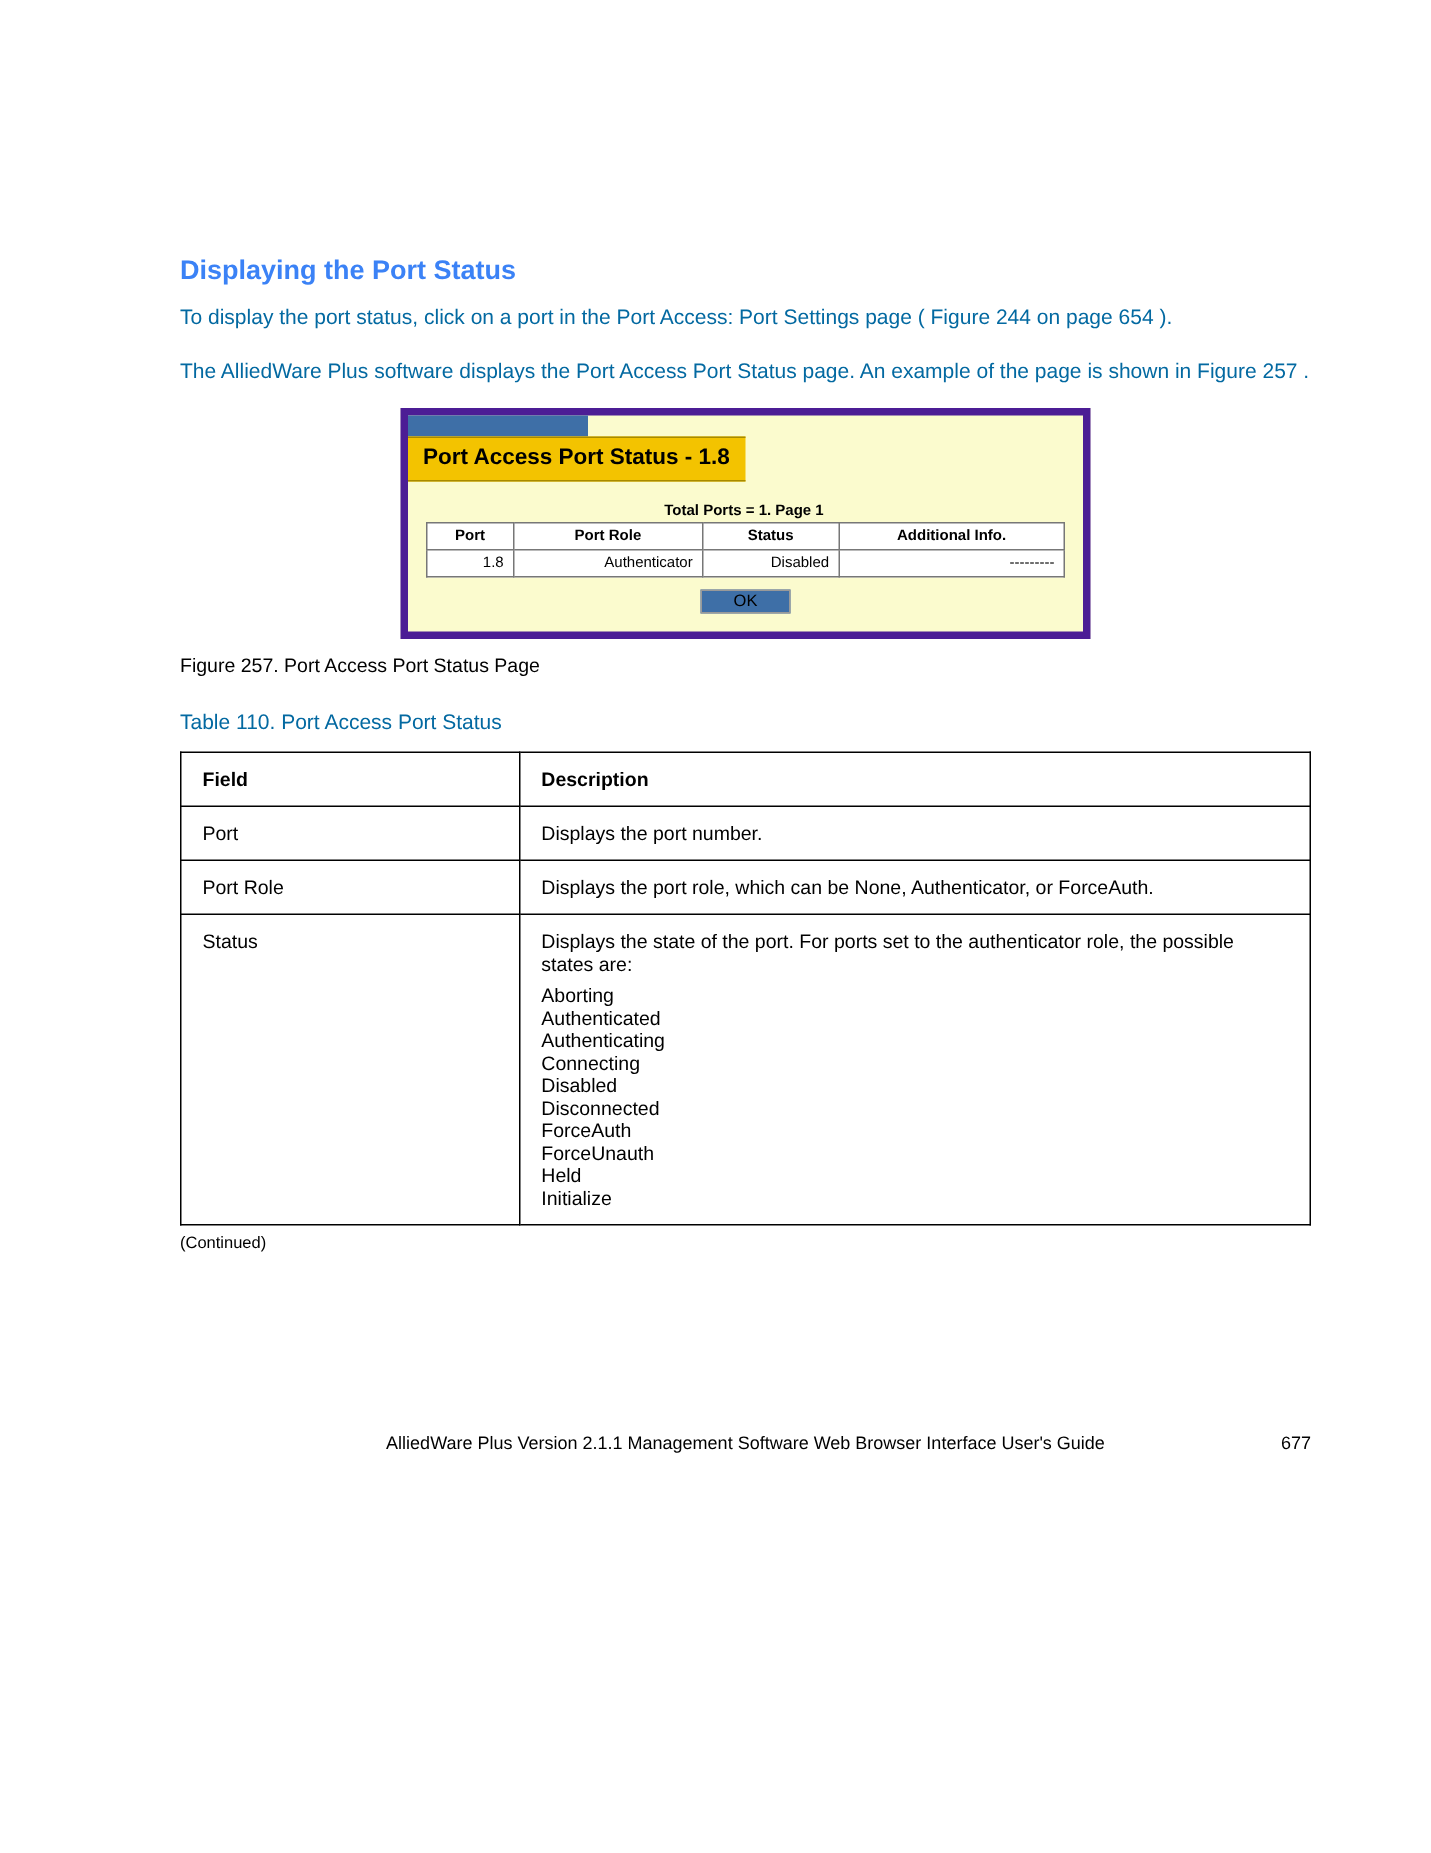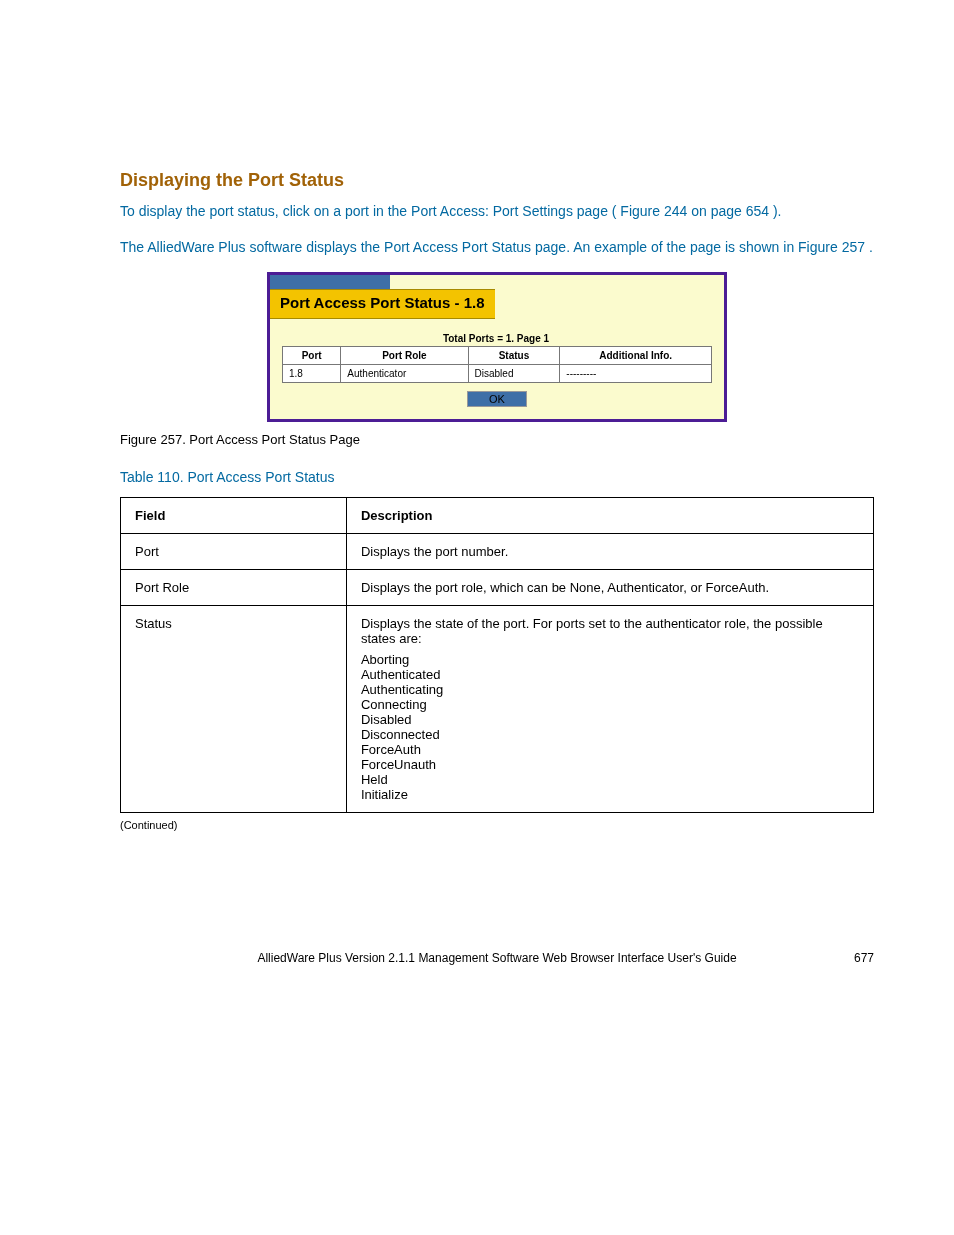--- a/index.html
+++ b/index.html
@@ -10,37 +10,37 @@
     color: #000;
     width: 954px;
   }
   .page {
     padding: 70px 80px 60px 120px;
     position: relative;
   }
   .section-heading {
     font-size: 18px;
     font-weight: bold;
-    color: #a16207;
+    color: #3b82f6;
     margin: 100px 0 10px 0;
   }
   .body-text {
     font-size: 14px;
     line-height: 1.55;
     margin: 0 0 14px 0;
     color: #0369a1;
   }
   .figure-wrap {
     display: flex;
     justify-content: center;
     margin: 10px 0 10px 0;
   }
   .dialog {
     width: 460px;
-    border: 3px solid #4c1d95;
+    border: 5px solid #4c1d95;
     background: #fbfbce;
   }
   .dialog-tab {
     width: 120px;
     height: 14px;
     background: #3e6fa7;
   }
   .dialog-title-bar {
     background: #f3c300;
     border-top: 1px solid #a78a00;
@@ -66,21 +66,21 @@
   }
   table.inner {
     width: 100%;
     border-collapse: collapse;
     background: #fff;
     font-size: 10px;
   }
   table.inner th, table.inner td {
     border: 1px solid #777;
     padding: 3px 6px;
-    text-align: left;
+    text-align: right;
   }
   table.inner th {
     font-weight: bold;
     text-align: center;
     font-size: 10px;
   }
   .ok-row {
     text-align: center;
     padding: 6px 0 2px 0;
   }

